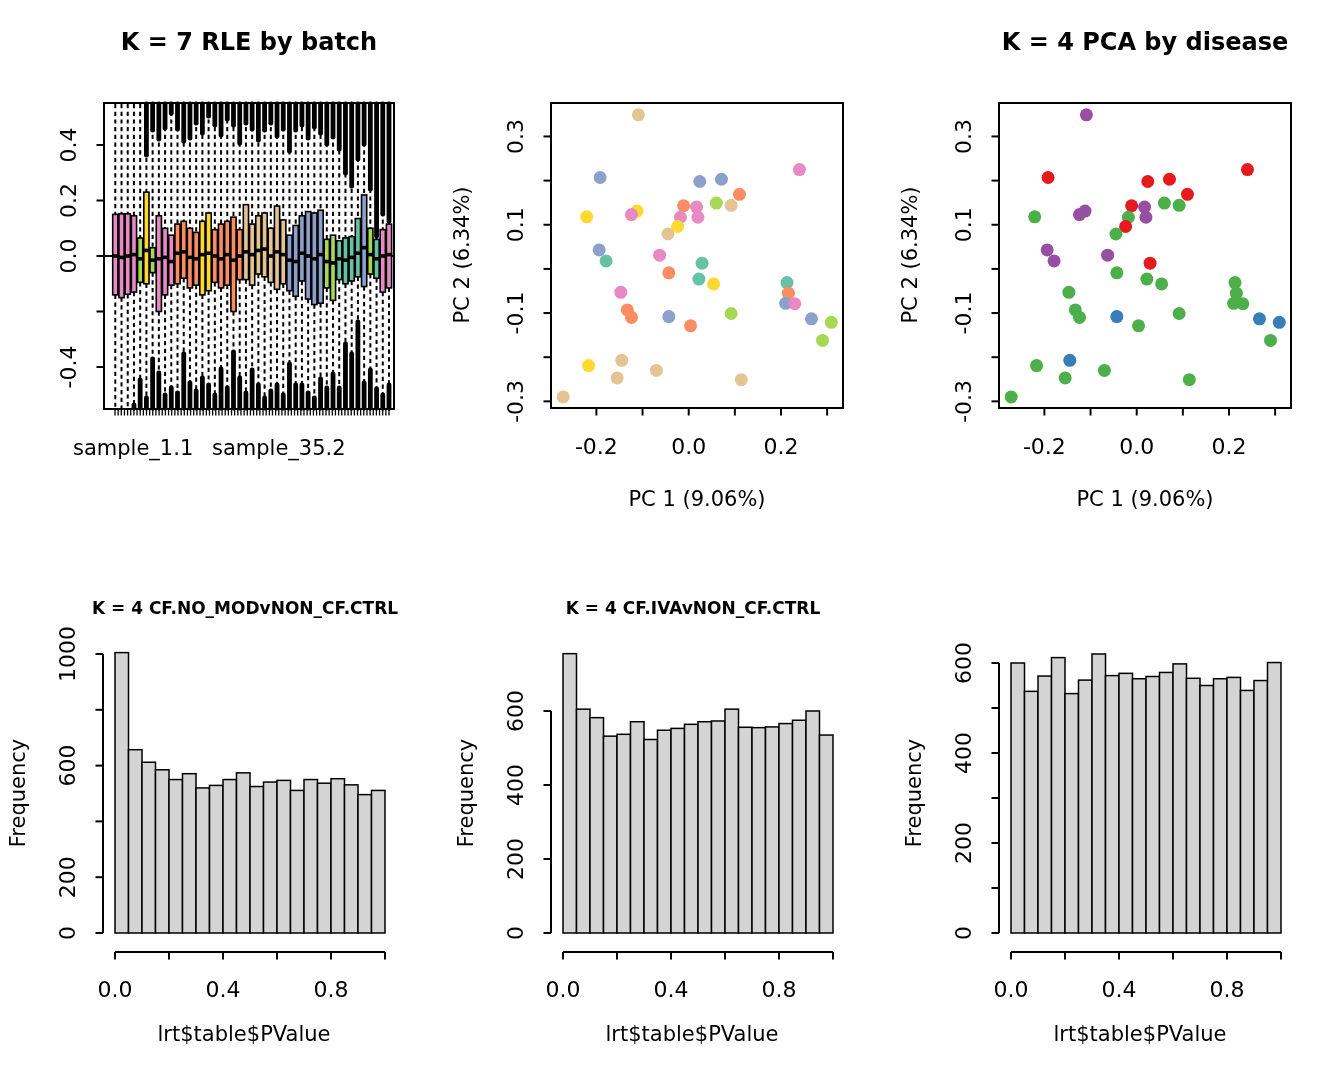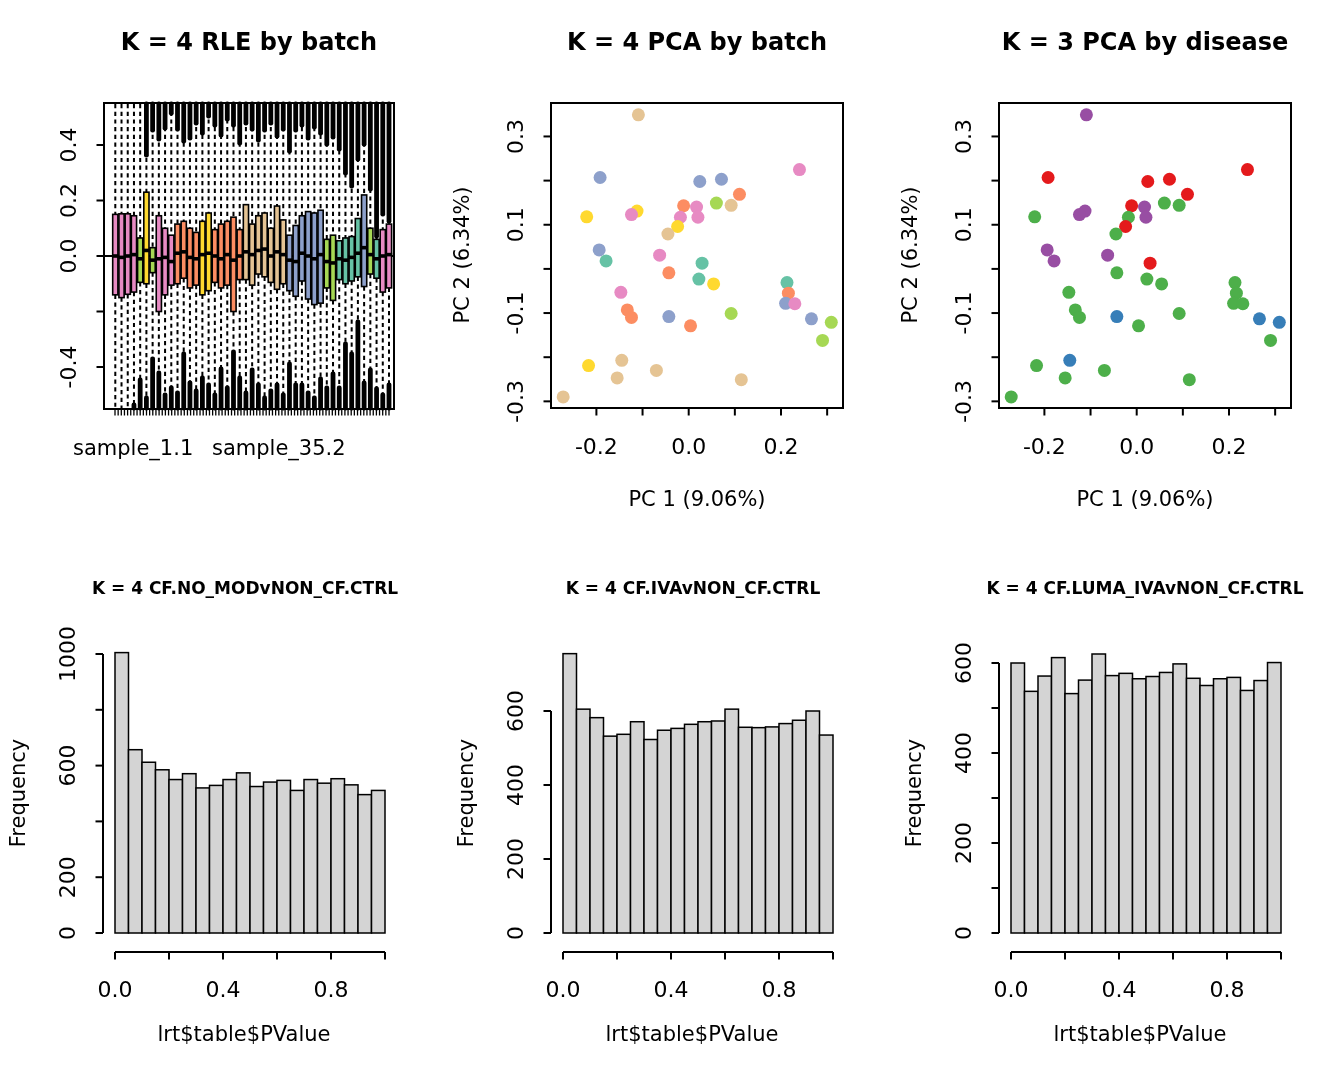--- a/index.html
+++ b/index.html
@@ -1,21 +1,21 @@
 <!DOCTYPE html>
 <html><head>
 <meta charset="utf-8">
 <style>
   html,body{margin:0;padding:0;background:#ffffff;}
   #fig{position:relative;width:1344px;height:1075px;background:#ffffff;overflow:hidden;
        font-family:"DejaVu Sans","Liberation Sans",sans-serif;color:#000;}
   #canvas{position:absolute;left:0;top:0;}
   svg text{font-family:"DejaVu Sans","Liberation Sans",sans-serif;fill:#000;}
   .t1{position:absolute;text-align:center;font-weight:bold;font-size:24px;white-space:nowrap;}
-  .t2{position:absolute;text-align:center;font-weight:bold;font-size:17px;white-space:nowrap;}
+  .t2{position:absolute;text-align:center;font-weight:bold;font-size:17px;white-space:nowrap;margin-top:20px;}
   .lab{position:absolute;text-align:center;font-size:21px;white-space:nowrap;}
   .rot{transform:translate(-50%,-50%) rotate(-90deg);transform-origin:center;}
 </style>
 </head>
 <body>
 
 <div id="fig">
   <svg id="canvas" width="1344" height="1075">
       <g>
         <line x1="96.5" y1="145" x2="104" y2="145" stroke="#000" stroke-width="2"></line>
@@ -635,26 +635,24 @@
         <rect x="1186.5" y="678.3" width="13.5" height="254.70000000000005" fill="#d4d4d4" stroke="#000" stroke-width="1.5"></rect>
         <rect x="1200" y="685.5" width="13.5" height="247.5" fill="#d4d4d4" stroke="#000" stroke-width="1.5"></rect>
         <rect x="1213.5" y="678.75" width="13.5" height="254.25" fill="#d4d4d4" stroke="#000" stroke-width="1.5"></rect>
         <rect x="1227" y="677.4" width="13.5" height="255.60000000000002" fill="#d4d4d4" stroke="#000" stroke-width="1.5"></rect>
         <rect x="1240.5" y="690.45" width="13.5" height="242.54999999999995" fill="#d4d4d4" stroke="#000" stroke-width="1.5"></rect>
         <rect x="1254" y="680.55" width="13.5" height="252.45000000000005" fill="#d4d4d4" stroke="#000" stroke-width="1.5"></rect>
         <rect x="1267.5" y="662.55" width="13.5" height="270.45000000000005" fill="#d4d4d4" stroke="#000" stroke-width="1.5"></rect>
       </g>
     </svg>
 
-  <div class="t1" style="left:104px;width:290px;top:28px">K = 4 RLE by batch</div>
-  <div class="t1" style="left:551px;width:292px;top:28px">K = 4 PCA by batch</div>
-  <div class="t1" style="left:999px;width:292px;top:28px">K = 3 PCA by disease</div>
+  <div class="t1" style="left:104px;width:290px;top:28px">K = 7 RLE by batch</div>
+  <div class="t1" style="left:999px;width:292px;top:28px">K = 4 PCA by disease</div>
   <div class="t2" style="left:85px;width:320px;top:578px">K = 4 CF.NO_MODvNON_CF.CTRL</div>
   <div class="t2" style="left:533px;width:320px;top:578px">K = 4 CF.IVAvNON_CF.CTRL</div>
-  <div class="t2" style="left:981px;width:328px;top:578px">K = 4 CF.LUMA_IVAvNON_CF.CTRL</div>
 
   <div class="lab" style="left:73px;width:120px;top:436px">sample_1.1</div>
   <div class="lab" style="left:212px;width:120px;top:436px">sample_35.2</div>
 
   <div class="lab rot" style="left:462px;top:255px">PC 2 (6.34%)</div>
   <div class="lab rot" style="left:910px;top:255px">PC 2 (6.34%)</div>
   <div class="lab" style="left:551px;width:292px;top:487px">PC 1 (9.06%)</div>
   <div class="lab" style="left:999px;width:292px;top:487px">PC 1 (9.06%)</div>
 
   <div class="lab rot" style="left:18px;top:793px">Frequency</div>

